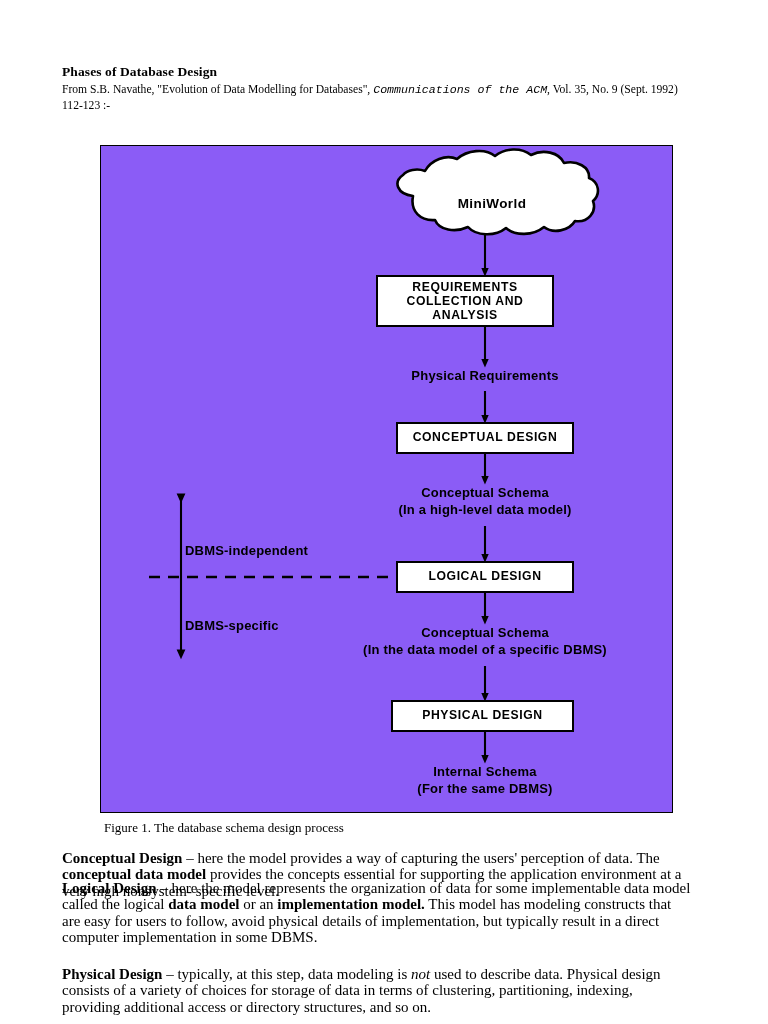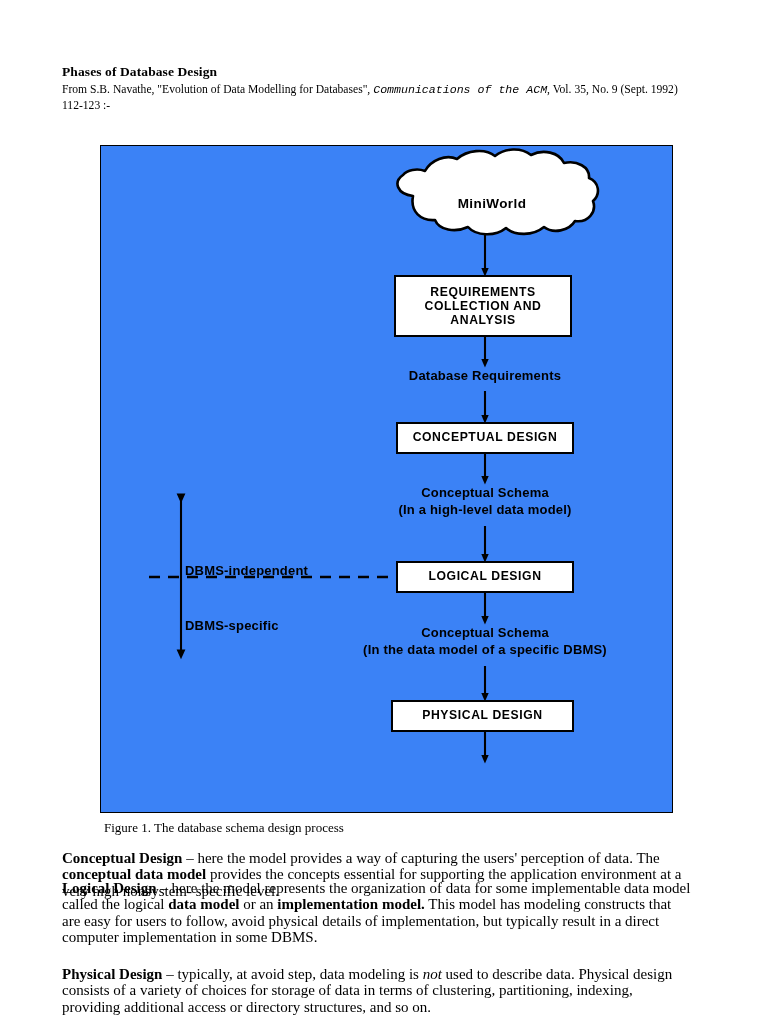--- a/index.html
+++ b/index.html
@@ -44,21 +44,21 @@
 
   
   .figure-frame {
     position: absolute;
     left: 100px;
     top: 145px;
     width: 573px;
     height: 668px;
     border: 1.6px solid #000;
     box-sizing: border-box;
-    background: #3b82f6;
+    background: #8b5cf6;
   }
   .fig-inner { position: absolute; left:0; top:0; width:100%; height:100%; }
 
   
   .node-box {
     position: absolute;
     box-sizing: border-box;
     border: 2.2px solid #000;
     background: #fff;
     display: flex;
@@ -67,21 +67,21 @@
     text-align: center;
     font-family: "Liberation Sans", sans-serif;
     font-weight: bold;
     font-size: 12.2px;
     letter-spacing: 0.6px;
     line-height: 13.5px;
     z-index: 3;
   }
   .node-box.multiline { line-height: 14px; }
 
-  #box-requirements { left: 293px; top: 129px; width: 178px; height: 62px; text-align: center; }
+  #box-requirements { left: 275px; top: 129px; width: 178px; height: 52px; text-align: center; }
   #box-conceptual   { left: 295px; top: 276px; width: 178px; height: 32px; }
   #box-logical      { left: 295px; top: 415px; width: 178px; height: 32px; }
   #box-physical     { left: 290px; top: 554px; width: 183px; height: 32px; }
 
   
   #cloud-miniworld {
     position: absolute;
     left: 292px;
     top: 20px;
     width: 190px;
@@ -121,21 +121,21 @@
   #label-internal    { left: 384px; top: 617px; transform: translateX(-50%); }
 
   .side-label {
     position: absolute;
     font-family: "Liberation Sans", sans-serif;
     font-weight: bold;
     font-size: 13px;
     letter-spacing: 0.2px;
     z-index: 3;
   }
-  #label-dbms-indep { left: 84px; top: 417px; }
+  #label-dbms-indep { left: 84px; top: 397px; }
   #label-dbms-spec  { left: 84px; top: 448px; margin-top: 24px; }
 
   
   .diagram-svg {
     position: absolute;
     left: 0; top: 0;
     width: 573px;
     height: 668px;
     z-index: 2;
   }
@@ -241,39 +241,41 @@
       </div>
 
       <div class="node-box" id="box-logical">
         <span>LOGICAL DESIGN</span>
       </div>
 
       <div class="node-box" id="box-physical">
         <span>PHYSICAL DESIGN</span>
       </div>
 
-      <div class="flow-label" id="label-db-req">Database Requirements</div>
+      <div class="flow-label" id="label-db-req">Physical Requirements</div>
       <div class="flow-label" id="label-concept-hi">Conceptual Schema
 (In a high-level data model)</div>
       <div class="flow-label" id="label-concept-dbms">Conceptual Schema
 (In the data model of a specific DBMS)</div>
+      <div class="flow-label" id="label-internal">Internal Schema
+(For the same DBMS)</div>
 
       <div class="side-label" id="label-dbms-indep">DBMS-independent</div>
       <div class="side-label" id="label-dbms-spec">DBMS-specific</div>
 
     </div>
   </div>
 
   <div class="fig-caption">Figure 1. The database schema design process</div>
 
   <div class="body-para" id="para-conceptual">
     <b>Conceptual Design</b><span> – </span><span>here the model provides a way of capturing the users' perception of data. The </span><b>conceptual data model</b><span> provides the concepts essential for supporting the application environment at a very high nonsystem- specific level.</span>
   </div>
 
   <div class="body-para" id="para-logical">
     <b>Logical Design</b><span> – </span><span>here the model represents the organization of data for some implementable data model called the logical </span><b>data model</b><span> or an </span><b>implementation model.</b><span> This model has modeling constructs that are easy for users to follow, avoid physical details of implementation, but typically result in a direct computer implementation in some DBMS.</span>
   </div>
 
   <div class="body-para" id="para-physical">
-    <b>Physical Design</b><span> – </span><span>typically, at avoid step, data modeling is </span><i>not</i><span> used to describe data. Physical design consists of a variety of choices for storage of data in terms of clustering, partitioning, indexing, providing additional access or directory structures, and so on.</span>
+    <b>Physical Design</b><span> – </span><span>typically, at this step, data modeling is </span><i>not</i><span> used to describe data. Physical design consists of a variety of choices for storage of data in terms of clustering, partitioning, indexing, providing additional access or directory structures, and so on.</span>
   </div>
 
 </div>
 
 </body></html>

